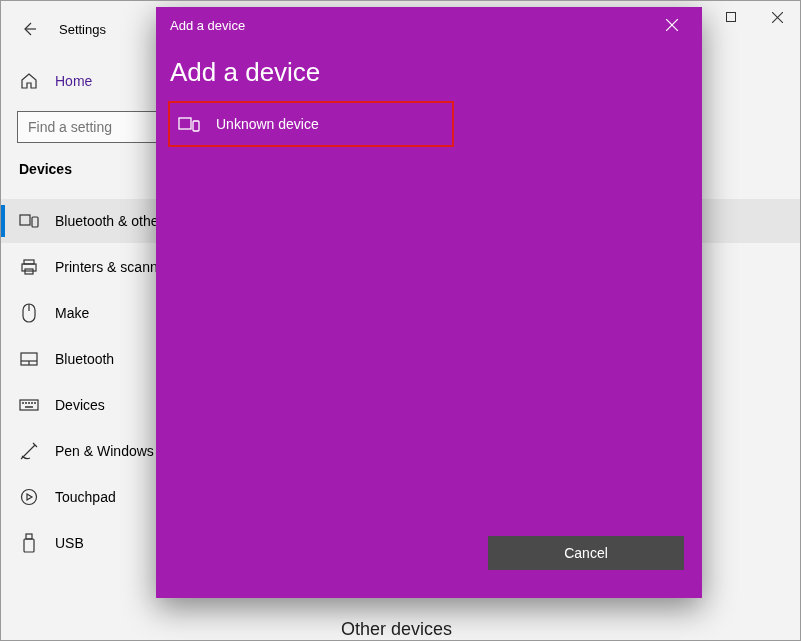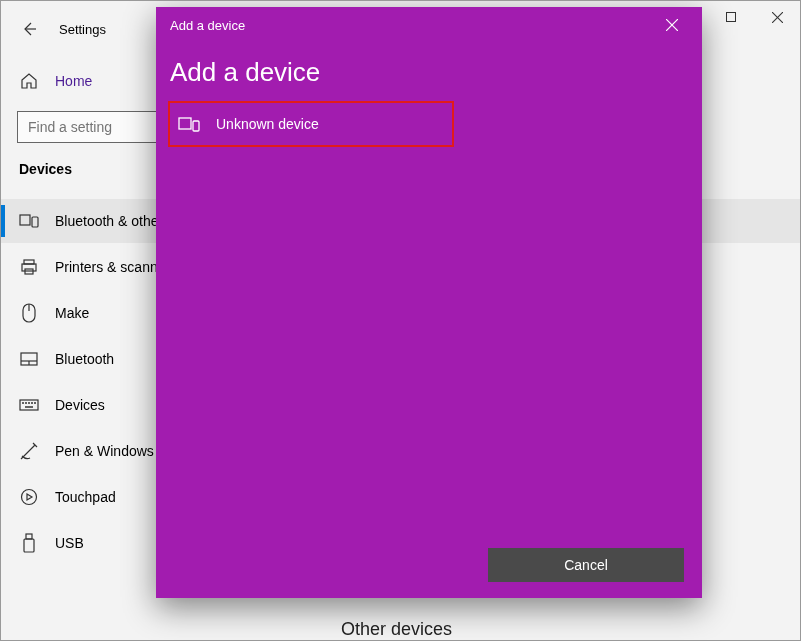--- a/index.html
+++ b/index.html
@@ -34,21 +34,21 @@
     .dialog { position: absolute; top: 6px; left: 155px; width: 546px; height: 591px; background: #a21caf; color: #fff; box-shadow: 0 10px 30px rgba(0,0,0,0.45); }
     .dlg-header { display: flex; align-items: center; justify-content: space-between; height: 36px; padding: 0 14px; font-size: 13px; }
     .dlg-close { width: 32px; height: 32px; display: flex; align-items: center; justify-content: center; }
     .dlg-title { font-size: 26px; font-weight: 400; padding: 14px 14px 10px 14px; }
     .dlg-subtitle { font-size: 14px; color: #ddd; padding: 0 14px 18px 14px; line-height: 1.45; }
 
     .device-row { display: flex; align-items: center; gap: 16px; margin: 3px 12px 0 12px; padding: 10px 8px; width: 286px; border: 2px solid #e11b1b; }
     .device-icon { width: 22px; height: 22px; display: flex; align-items: center; justify-content: center; color: #fff; }
     .device-label { font-size: 14px; color: #fff; }
 
-    .dlg-footer { position: absolute; bottom: 16px; right: 18px; padding-left: 15px; }
+    .dlg-footer { position: absolute; bottom: 28px; right: 18px; padding-left: 15px; }
     .btn-cancel { width: 196px; height: 34px; background: #4a4a4a; color: #fff; border: none; font-size: 14px; }
   </style>
 </head>
 <body>
 
 <div class="settings-bg">
 
   <div class="window-controls">
     <div class="win-ctrl">
       <svg width="10" height="10" viewBox="0 0 10 10">

